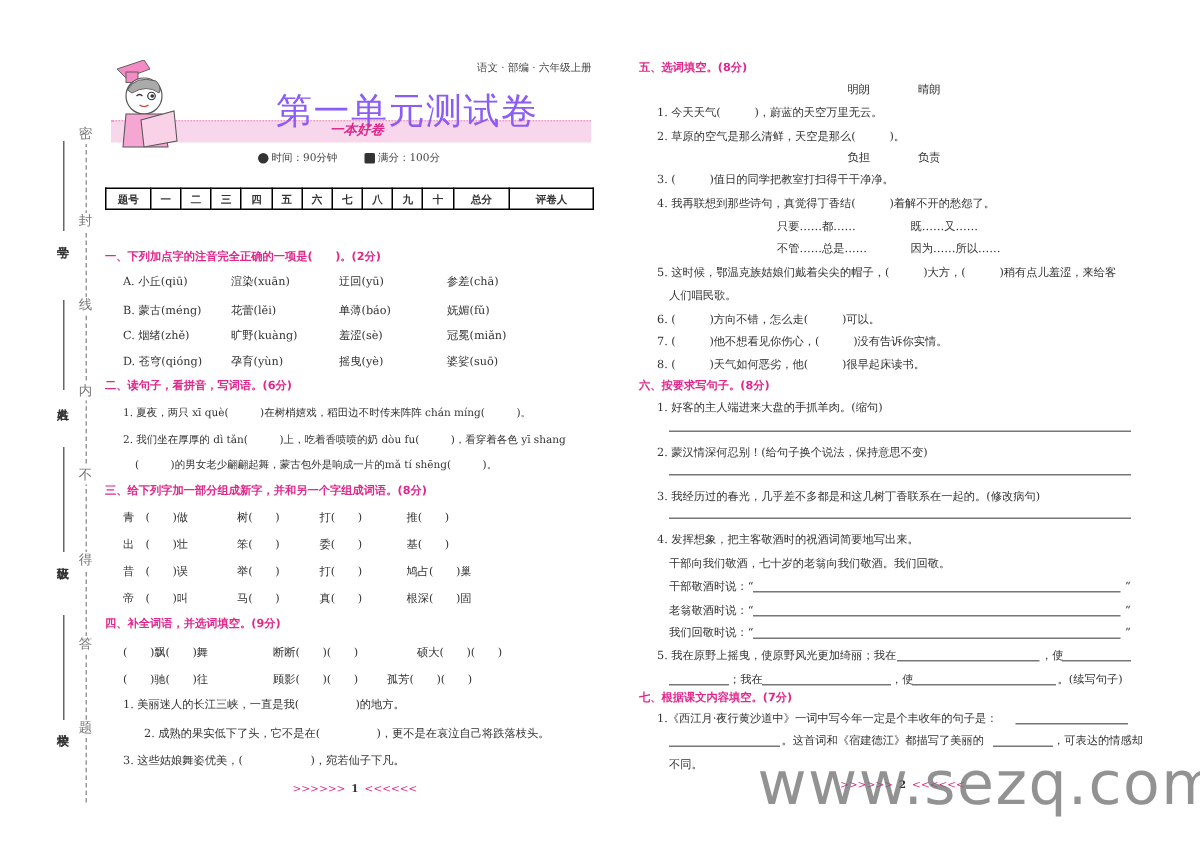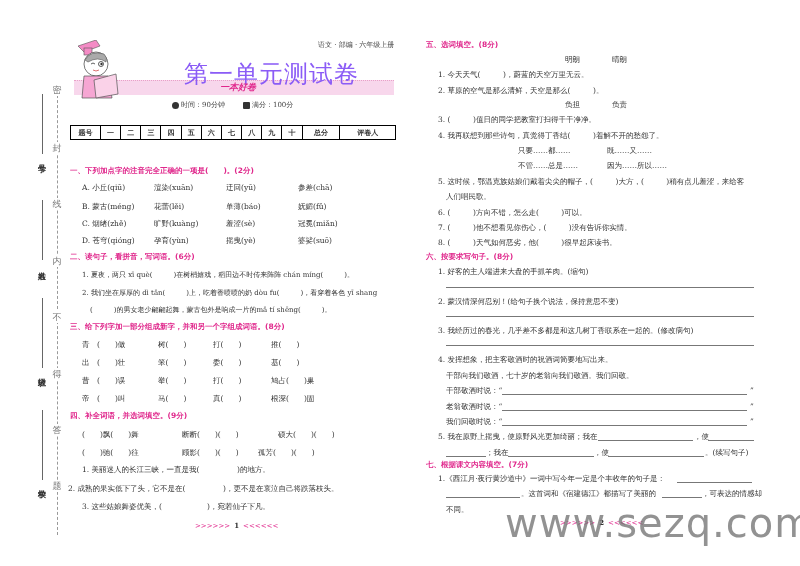--- a/index.html
+++ b/index.html
@@ -168,21 +168,21 @@
   <span style="width:100px">(　　)飘(　　)舞</span>
   <span style="width:96px">断断(　　)(　　)</span>
   <span style="width:80px">硕大(　　)(　　)</span>
 </div>
 <div class="row4" style="left:82px;top:448px">
   <span style="width:100px">(　　)驰(　　)往</span>
   <span style="width:76px">顾影(　　)(　　)</span>
   <span style="width:80px">孤芳(　　)(　　)</span>
 </div>
 <div class="line" style="left:82px;top:465px">1. 美丽迷人的长江三峡，一直是我(　　　　　)的地方。</div>
-<div class="line" style="left:68px;top:484px">2. 成熟的果实低下了头，它不是在(　　　　　)，更不是在哀泣自己将跌落枝头。</div>
+<div class="line" style="left:96px;top:484px">2. 成熟的果实低下了头，它不是在(　　　　　)，更不是在哀泣自己将跌落枝头。</div>
 <div class="line" style="left:82px;top:502px">3. 这些姑娘舞姿优美，(　　　　　　)，宛若仙子下凡。</div>
 
 <div class="footer-left">
   <span>&gt;&gt;&gt;&gt;&gt;&gt;</span><span class="pg">1</span><span>&lt;&lt;&lt;&lt;&lt;&lt;</span>
 </div>
 
 <div class="section-title" style="left:426px;top:40px">五、选词填空。(8分)</div>
 <div class="line" style="left:565px;top:55px">明朗</div>
 <div class="line" style="left:612px;top:55px">晴朗</div>
 <div class="line" style="left:438px;top:70px">1. 今天天气(　　　)，蔚蓝的天空万里无云。</div>

